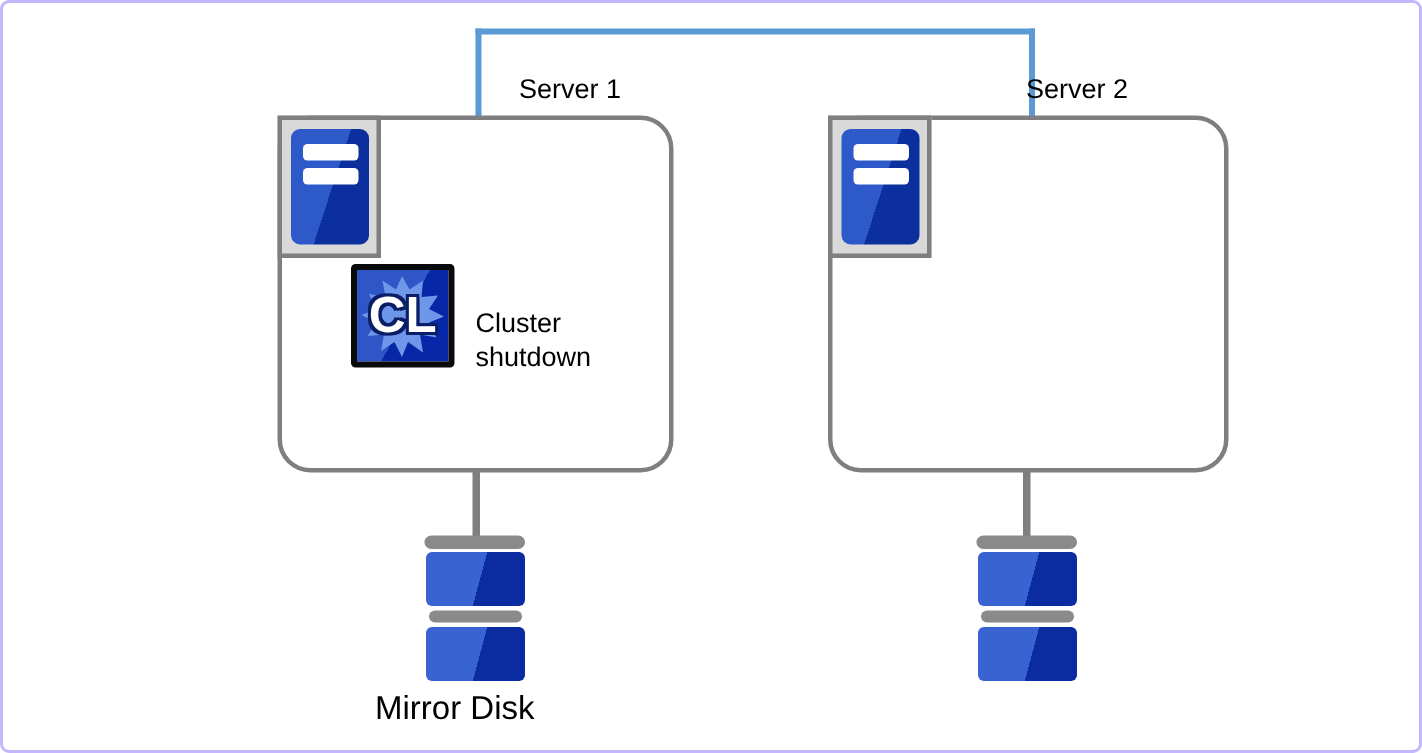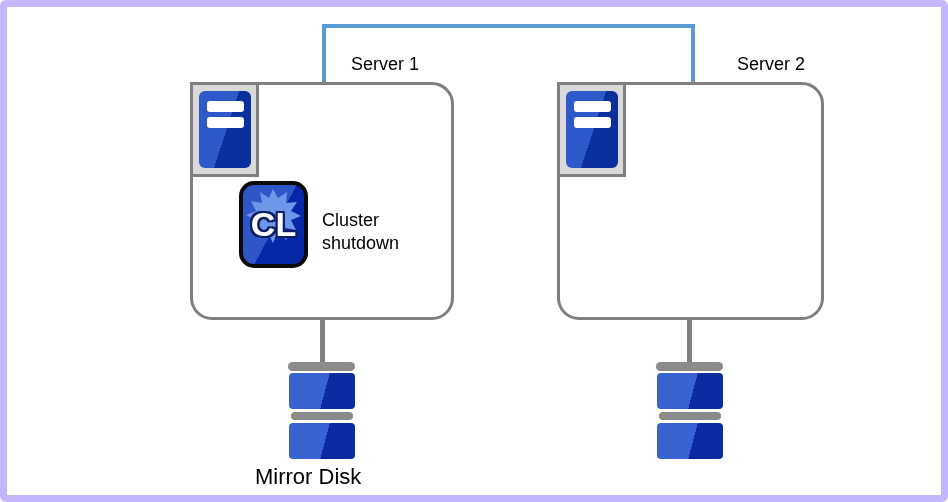--- a/index.html
+++ b/index.html
@@ -1,41 +1,41 @@
 <!DOCTYPE html>
 <html><head>
 <meta charset="utf-8">
 <style>
   html,body{margin:0;padding:0;background:#fff;}
   #canvas{
     position:relative;
     width:948px;height:502px;
     background:#ffffff;
-    border:7px solid #c4b5fd;
+    border:2px solid #c4b5fd;
     border-radius:6px;
     box-sizing:border-box;
     font-family:"Liberation Sans", sans-serif;
     color:#000;
     overflow:hidden;
   }
   .abs{position:absolute;}
 
   
   .link{
     left:315px;top:17px;width:373px;height:60px;
     border-top:4px solid #5B9BD5;
     border-left:4px solid #5B9BD5;
     border-right:4px solid #5B9BD5;
     box-sizing:border-box;
   }
 
   
   .srv-label{font-size:18px;line-height:20px;white-space:nowrap;}
   #srv1-label{left:344px;top:47px;}
-  #srv2-label{left:730px;top:47px;}
+  #srv2-label{left:682px;top:47px;}
 
   
   .server-box{
     background:#fff;
     border:3px solid #7f7f7f;
     border-radius:22px;
     box-sizing:border-box;
   }
   #server1-box{left:183px;top:75px;width:264px;height:238px;}
   #server2-box{left:550px;top:75px;width:267px;height:238px;}
@@ -59,23 +59,23 @@
   }
   .tower .bar{
     position:absolute;left:8px;width:37px;height:11px;
     background:#fff;border-radius:3px;
   }
   .tower .bar.b1{top:10px;}
   .tower .bar.b2{top:26px;}
 
   
   #cl-badge{
-    left:232px;top:174px;width:69px;height:87px;
+    left:232px;top:174px;width:69px;height:69px;
     border:4px solid #0a0a0a;
-    border-radius:15px;
+    border-radius:3px;
     background:linear-gradient(118deg,#2e56c6 52%,#0627a8 52%);
     box-sizing:border-box;
     z-index:4;
     display:flex;align-items:center;justify-content:center;
     overflow:hidden;
   }
   #cl-badge svg{position:absolute;left:0;top:0;}
   .cl-text{
     position:relative;
     font-size:34px;font-weight:bold;color:#ffffff;

